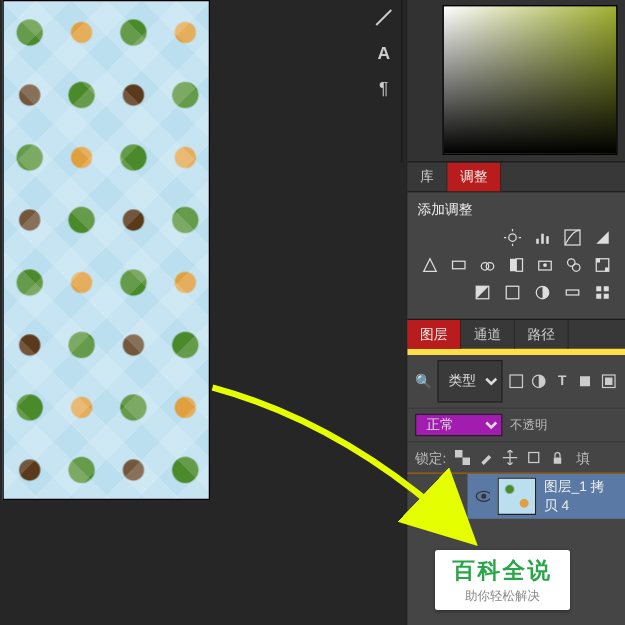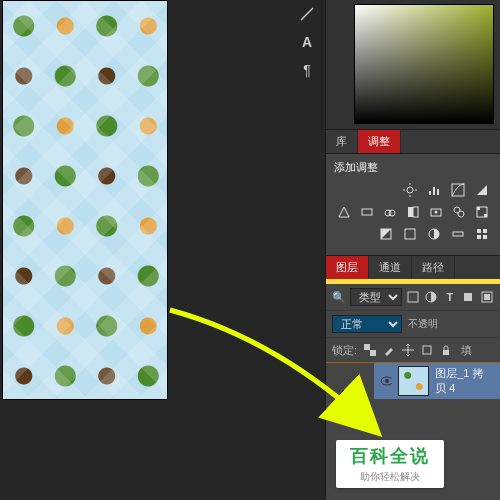--- a/index.html
+++ b/index.html
@@ -73,27 +73,27 @@
     width: 20px; height: 18px; display: flex; align-items: center; justify-content: center;
     cursor: pointer;
   }
   .adj-icon svg { fill: #ddd; }
 
   .layers { flex: 1; background: #454545; display: flex; flex-direction: column; }
   .layers-tabs { display: flex; background: #383838; border-bottom: 5px solid #fde047; }
   .layers-row { display: flex; align-items: center; padding: 4px 6px; gap: 4px; border-bottom: 1px solid #383838; }
   .kind-select {
     background: #3a3a3a; color: #ddd; border: 1px solid #222; font-size: 11px;
-    padding: 1px 4px; height: 18px;
+    padding: 1px 4px; height: 34px;
   }
   .filter-icn { width: 16px; height: 16px; display:flex;align-items:center;justify-content:center; cursor:pointer;}
   .filter-icn svg { fill: #ccc; }
 
   .blend-row { display: flex; align-items: center; padding: 4px 6px; gap: 6px; border-bottom: 1px solid #383838;}
-  .blend-select { background:#0c4a6e;color:#ddd;border:1px solid #222;font-size:11px;padding:1px 4px;height:18px;min-width:70px;}
+  .blend-select { background:#a21caf;color:#ddd;border:1px solid #222;font-size:11px;padding:1px 4px;height:18px;min-width:70px;}
   .opa-label { font-size: 10px; color: #bbb; }
 
   .lock-row { display:flex; align-items:center; padding: 4px 6px; gap: 3px; border-bottom:1px solid #a16207;}
   .lock-row .lbl { font-size:11px; color:#bbb; margin-right:2px;}
   .lock-icn { width:16px;height:16px;display:flex;align-items:center;justify-content:center;cursor:pointer;}
 
   .layer-list { flex:1; overflow:auto;padding-left:48px; }
   .layer-item { display:flex; align-items:center; padding: 3px 6px; gap:6px; cursor:pointer;}
   .layer-item.active { background: #5a7aa5; }
   .eye { width:14px;height:14px; }
@@ -101,21 +101,21 @@
     width: 36px; height: 30px; border: 1px solid #222; background:#bcdff0;
     background-image:
       radial-gradient(circle at 30% 30%, #4a8a2a 0 3px, transparent 4px),
       radial-gradient(circle at 70% 70%, #e0a040 0 3px, transparent 4px);
   }
   .layer-name { font-size: 11px; color: #eee; }
 
   .arrow { position:absolute; left:160px; top:300px; pointer-events:none; }
 
   .watermark {
-    position:absolute; left:336px; top:440px; width:108px; height:48px;
+    position:absolute; left:348px; top:440px; width:108px; height:48px;
     background:#fff; border-radius:2px; display:flex; flex-direction:column;
     align-items:center; justify-content:center; box-shadow:0 1px 3px rgba(0,0,0,0.3);
   }
   .watermark .big { font-size:18px; font-weight:700; color:#2aa64a; letter-spacing:2px;}
   .watermark .small { font-size:10px; color:#888; margin-top:2px;}
 </style>
 </head>
 <body>
 
 <div class="canvas-area">

